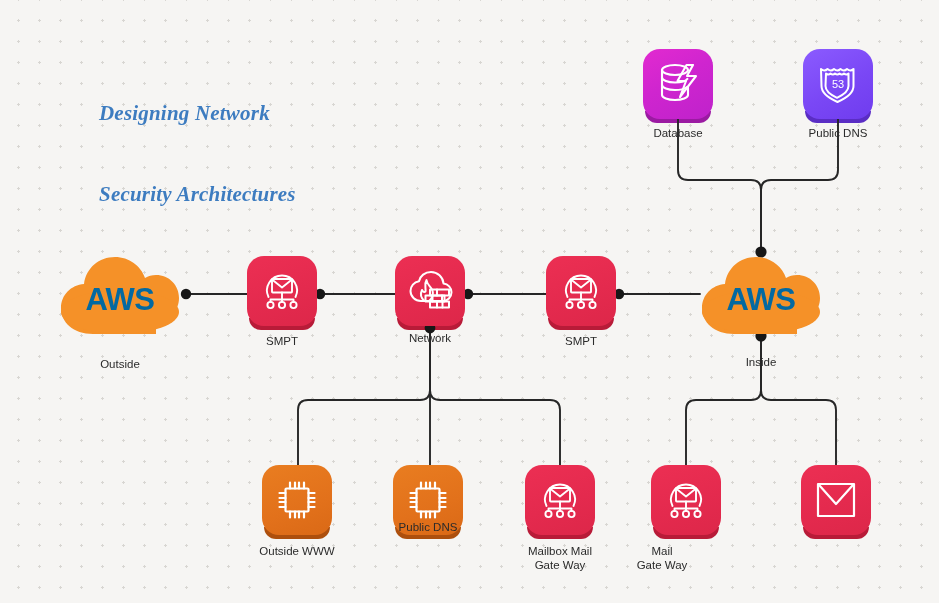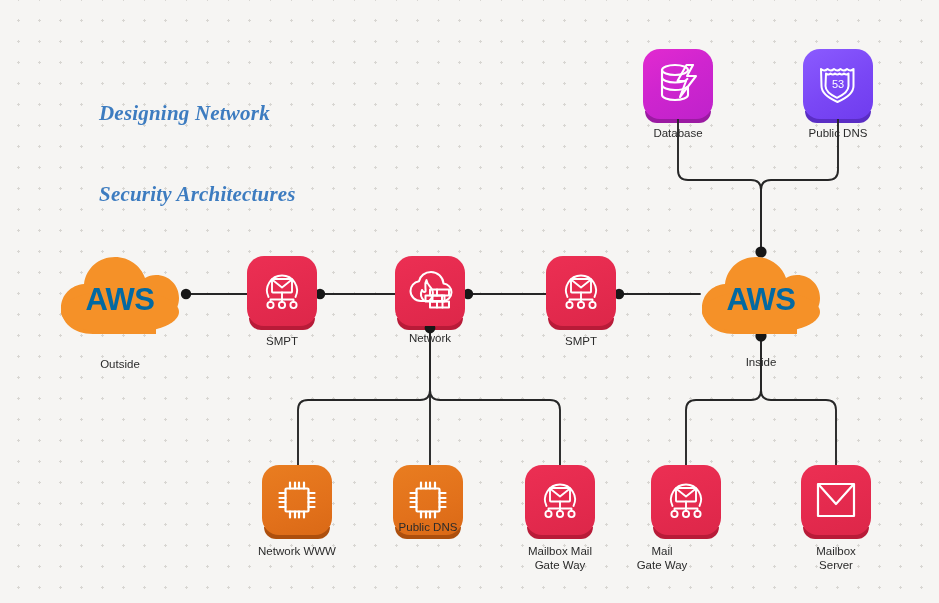--- a/index.html
+++ b/index.html
@@ -273,21 +273,21 @@
     <div class="tile tile-orange">
       <svg width="48" height="48" viewBox="0 0 48 48" fill="none" stroke="#fff" stroke-width="2.2" stroke-linecap="round">
         <rect x="12.5" y="12.5" width="23" height="23" rx="1"></rect>
         <path d="M17 12.5 v-6 M22 12.5 v-6 M26 12.5 v-6 M31 12.5 v-6"></path>
         <path d="M17 35.5 v6 M22 35.5 v6 M26 35.5 v6 M31 35.5 v6"></path>
         <path d="M12.5 17 h-6 M12.5 22 h-6 M12.5 26 h-6 M12.5 31 h-6"></path>
         <path d="M35.5 17 h6 M35.5 22 h6 M35.5 26 h6 M35.5 31 h6"></path>
       </svg>
     </div>
   </div>
-  <div class="node-label" style="left:297px; top:544px; width:140px;">Network WWW</div>
+  <div class="node-label" style="left:297px; top:544px; width:140px;">Outside WWW</div>
 
   <div class="node" style="left:428px; top:500px;">
     <div class="tile tile-orange">
       <svg width="48" height="48" viewBox="0 0 48 48" fill="none" stroke="#fff" stroke-width="2.2" stroke-linecap="round">
         <rect x="12.5" y="12.5" width="23" height="23" rx="1"></rect>
         <path d="M17 12.5 v-6 M22 12.5 v-6 M26 12.5 v-6 M31 12.5 v-6"></path>
         <path d="M17 35.5 v6 M22 35.5 v6 M26 35.5 v6 M31 35.5 v6"></path>
         <path d="M12.5 17 h-6 M12.5 22 h-6 M12.5 26 h-6 M12.5 31 h-6"></path>
         <path d="M35.5 17 h6 M35.5 22 h6 M35.5 26 h6 M35.5 31 h6"></path>
       </svg>
@@ -328,16 +328,14 @@
 Gate Way</div>
 
   <div class="node" style="left:836px; top:500px;">
     <div class="tile tile-red">
       <svg width="50" height="50" viewBox="0 0 50 50" fill="none" stroke="#fff" stroke-width="2.2" stroke-linecap="round" stroke-linejoin="round">
         <rect x="7" y="9" width="36" height="32"></rect>
         <path d="M7.6 9.6 L25 29 L42.4 9.6"></path>
       </svg>
     </div>
   </div>
-  <div class="node-label" style="left:836px; top:544px; width:140px;">Mailbox
-Server</div>
 
 </div>
 
 </body></html>

